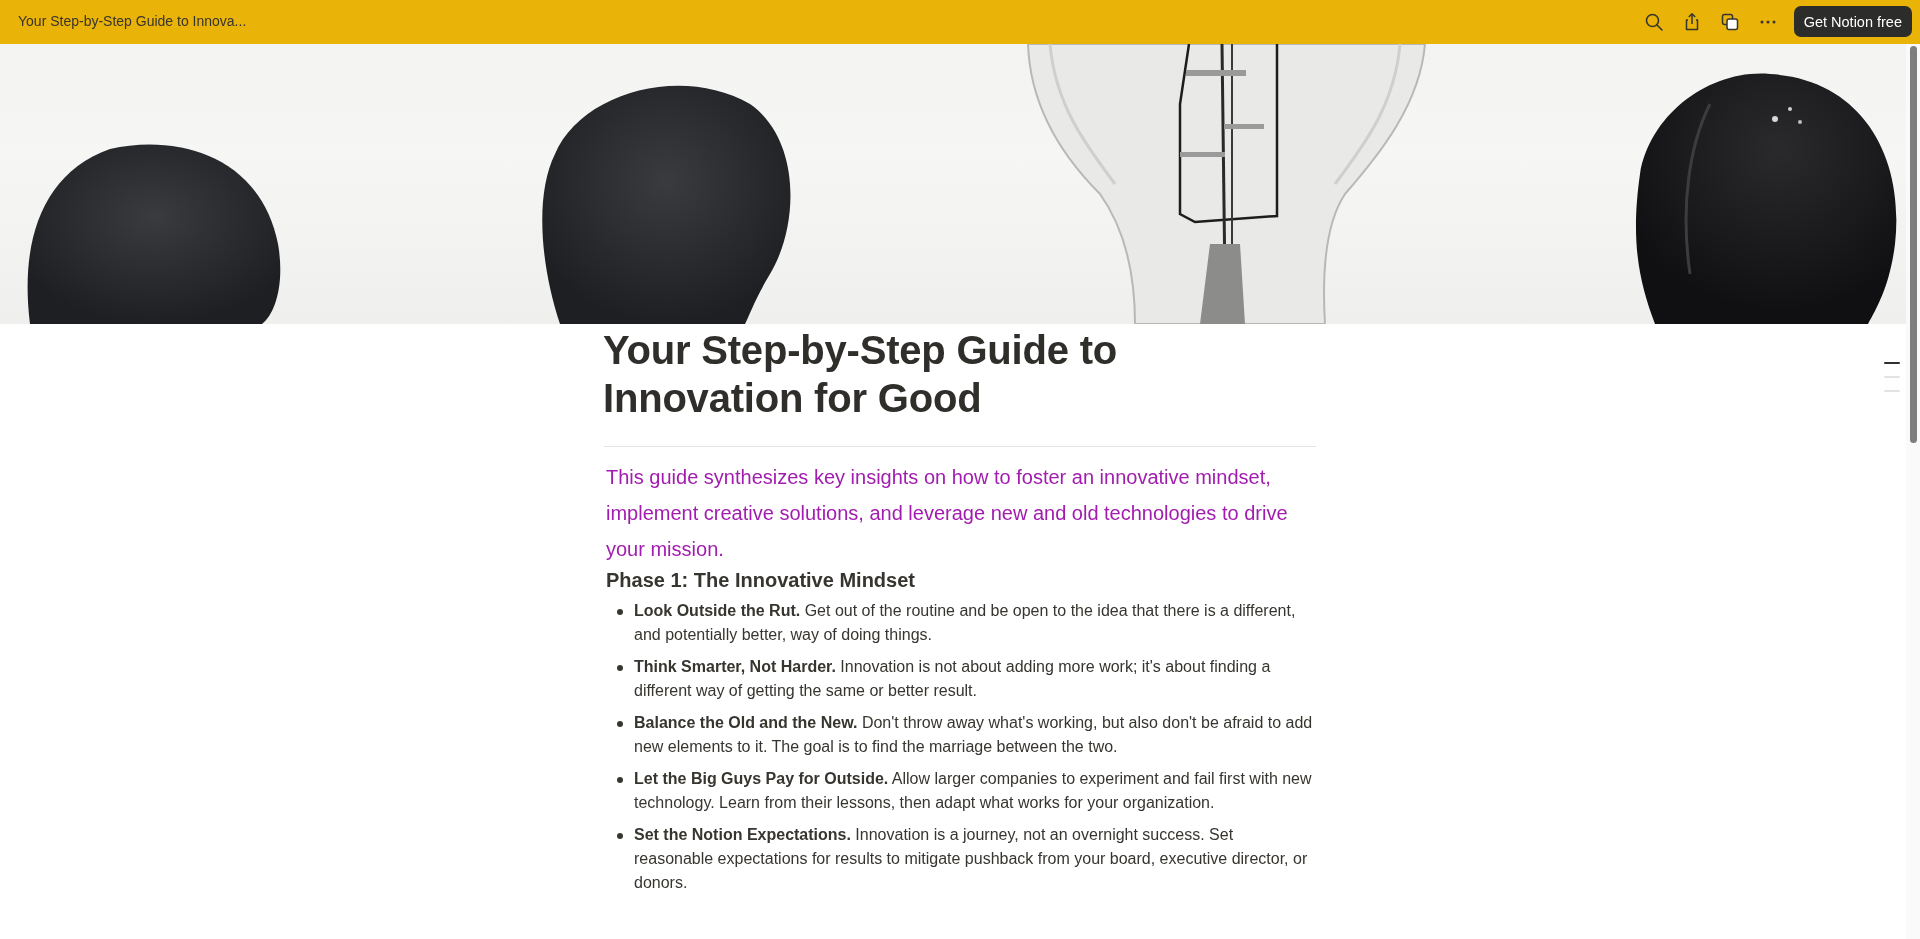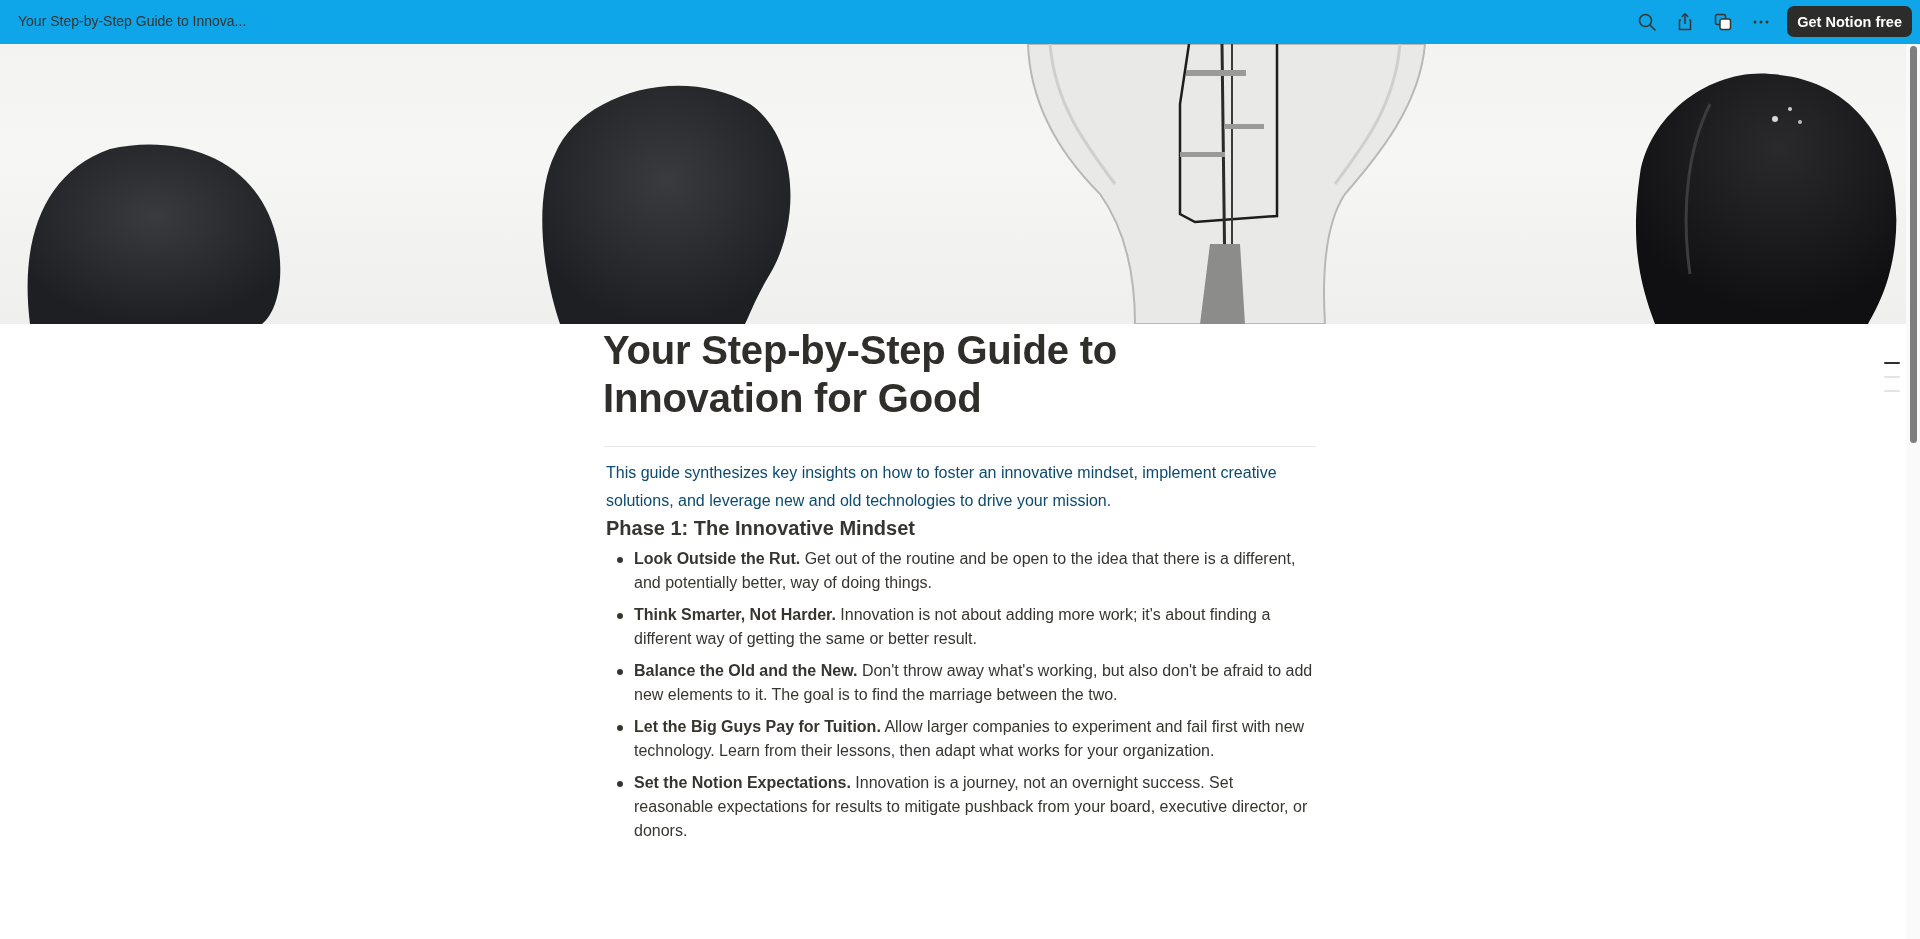--- a/index.html
+++ b/index.html
@@ -1,46 +1,46 @@
 <!DOCTYPE html>
 <html><head>
 <meta charset="utf-8">
 <style>
   * { box-sizing: border-box; margin: 0; padding: 0; }
   html, body { width: 1920px; height: 939px; overflow: hidden; background: #ffffff; }
   body { font-family: "Liberation Sans", "DejaVu Sans", sans-serif; color: #37352f; position: relative; }
 
   
-  .topbar { position: absolute; top: 0; left: 0; width: 1920px; height: 44px; background: #0ea5e9; display: flex; align-items: center; z-index: 5; }
+  .topbar { position: absolute; top: 0; left: 0; width: 1920px; height: 44px; background: #eab308; display: flex; align-items: center; z-index: 5; }
   .breadcrumb { position: absolute; left: 18px; top: 13px; font-size: 14px; color: #37352f; white-space: nowrap; }
   .top-actions { position: absolute; right: 8px; top: 6px; display: flex; align-items: center; height: 31px; }
   .icon-btn { width: 28px; height: 28px; display: flex; align-items: center; justify-content: center; margin-left: 10px; cursor: pointer; border-radius: 4px; }
   .icon-btn svg { display: block; }
-  .cta { margin-left: 12px; background: #2c2c2b; color: #fff; font-weight: 700; font-size: 14.5px; height: 31px; padding: 0 10px; border-radius: 7px; display: flex; align-items: center; cursor: pointer; white-space: nowrap; }
+  .cta { margin-left: 12px; background: #2c2c2b; color: #fff; font-weight: 400; font-size: 14.5px; height: 31px; padding: 0 10px; border-radius: 7px; display: flex; align-items: center; cursor: pointer; white-space: nowrap; }
 
   
   .cover { position: absolute; top: 44px; left: 0; width: 1920px; height: 280px; overflow: hidden;
     background: linear-gradient(180deg, #f3f3f2 0%, #f6f6f5 40%, #efefee 100%); }
   .cover svg { position: absolute; top: 0; left: 0; }
 
   
   .scrollbar { position: absolute; right: 0; top: 44px; width: 14px; height: 895px; background: #fafafa; z-index: 6; }
   .scroll-thumb { position: absolute; left: 4px; top: 2px; width: 7px; height: 397px; background: #7e7e7e; border-radius: 4px; cursor: pointer; }
 
   
   .toc-mini { position: absolute; left: 1884px; top: 362px; width: 16px; }
   .toc-mini div { height: 2px; margin-bottom: 12px; border-radius: 1px; cursor: pointer; }
   .toc-mini .active { background: #2f2f2f; }
   .toc-mini .inactive { background: #e3e3e2; }
 
   
   .page { position: absolute; left: 604px; top: 326px; width: 712px; }
   .page-title { font-size: 40px; font-weight: 700; line-height: 48px; color: #2f2e2b; letter-spacing: -0.2px; margin-left: -1px; }
   .divider { height: 1px; background: #e5e5e4; margin-top: 24px; margin-bottom: 12px; }
-  .intro { font-size: 16px; line-height: 28px; color: #0c4a6e; padding-left: 2px; }
+  .intro { font-size: 20px; line-height: 36px; color: #a21caf; padding-left: 2px; }
   .h2 { font-size: 20px; font-weight: 700; line-height: 26px; color: #37352f; margin-bottom: 6px; padding-left: 2px; }
   .bullets { list-style: none; padding-left: 2px; }
   .bullet { position: relative; padding-left: 28px; font-size: 16px; line-height: 24px; margin-bottom: 8px; color: #37352f; }
   .bullet::before { content: ""; position: absolute; left: 11px; top: 10px; width: 6px; height: 6px; border-radius: 50%; background: #37352f; }
   .bullet b { font-weight: 700; }
 </style>
 </head>
 <body>
 
 <div class="topbar">
@@ -126,17 +126,17 @@
 <div class="page">
   <h1 class="page-title">Your Step-by-Step Guide to Innovation for Good</h1>
   <div class="divider"></div>
   <p class="intro">This guide synthesizes key insights on how to foster an innovative mindset, implement creative solutions, and leverage new and old technologies to drive your mission.</p>
 
   <h2 class="h2">Phase 1: The Innovative Mindset</h2>
   <ul class="bullets">
     <li class="bullet"><b>Look Outside the Rut.</b><span> Get out of the routine and be open to the idea that there is a different, and potentially better, way of doing things.</span></li>
     <li class="bullet"><b>Think Smarter, Not Harder.</b><span> Innovation is not about adding more work; it's about finding a different way of getting the same or better result.</span></li>
     <li class="bullet"><b>Balance the Old and the New.</b><span> Don't throw away what's working, but also don't be afraid to add new elements to it. The goal is to find the marriage between the two.</span></li>
-    <li class="bullet"><b>Let the Big Guys Pay for Tuition.</b><span> Allow larger companies to experiment and fail first with new technology. Learn from their lessons, then adapt what works for your organization.</span></li>
+    <li class="bullet"><b>Let the Big Guys Pay for Outside.</b><span> Allow larger companies to experiment and fail first with new technology. Learn from their lessons, then adapt what works for your organization.</span></li>
     <li class="bullet"><b>Set the Notion Expectations.</b><span> Innovation is a journey, not an overnight success. Set reasonable expectations for results to mitigate pushback from your board, executive director, or donors.</span></li>
   </ul>
 
 </div>
 
 </body></html>

